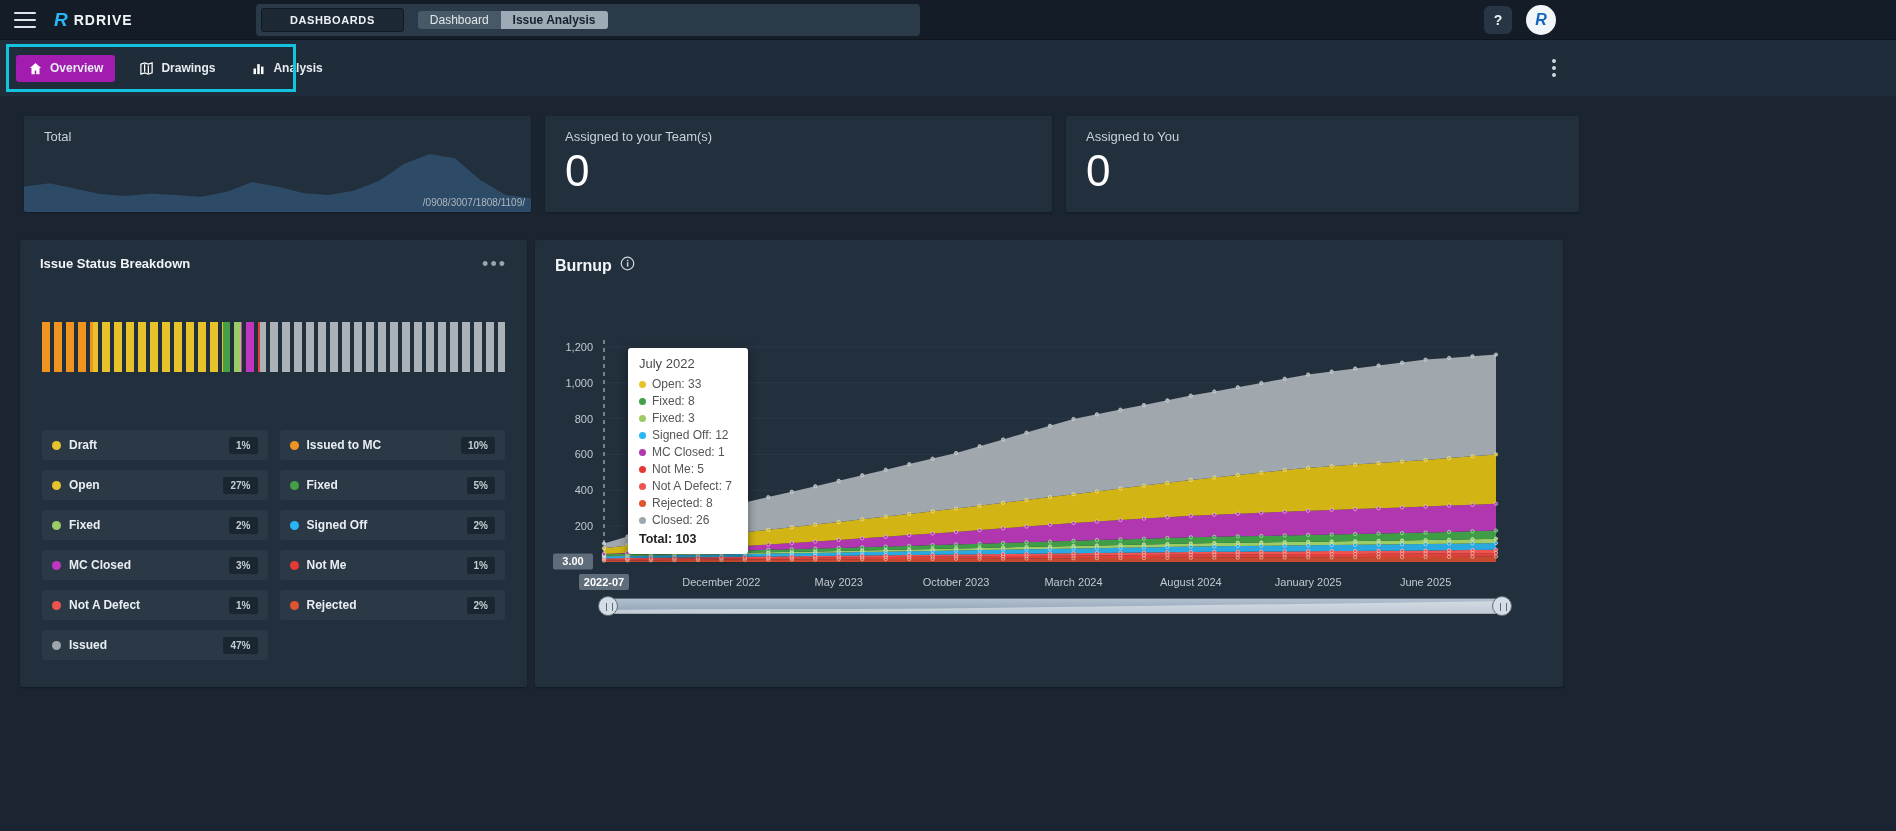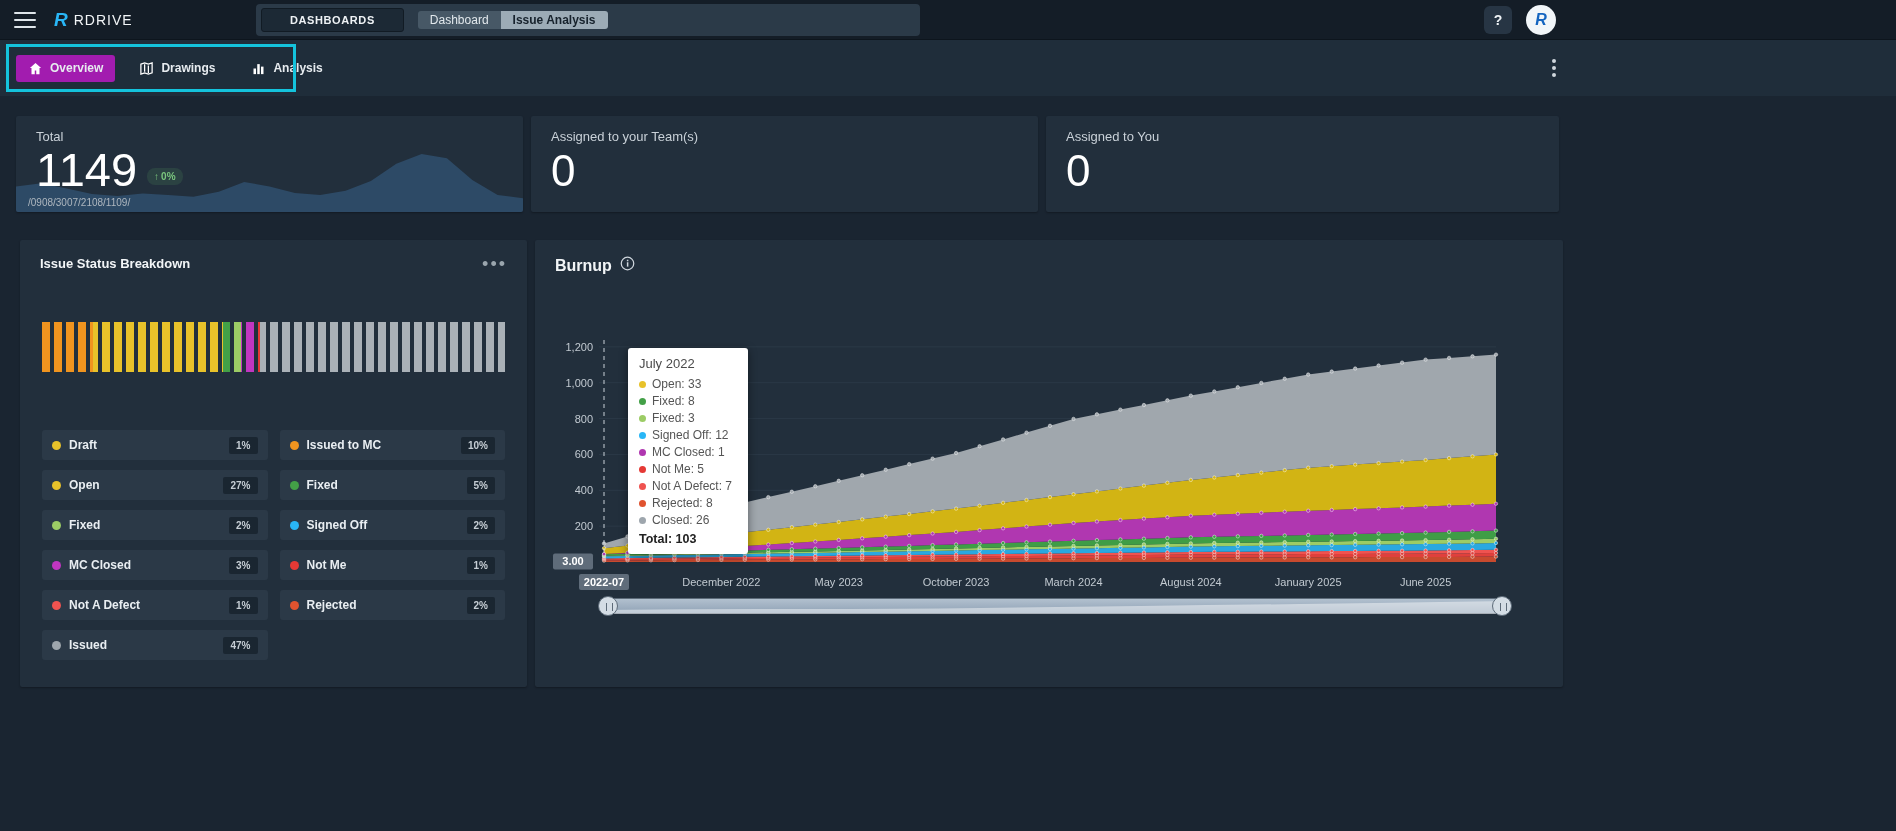--- a/index.html
+++ b/index.html
@@ -5,50 +5,50 @@
   *{margin:0;padding:0;box-sizing:border-box}
   html,body{width:1896px;height:831px;overflow:hidden}
   body{background:#1a2531;font-family:"Liberation Sans",sans-serif;position:relative;color:#e6ebef}
 
   
   .topbar{height:40px;background:#141d27;border-bottom:1px solid #0d151d;display:flex;align-items:center;padding-left:14px;position:relative}
   .hamburger{width:22px;height:16px;display:flex;flex-direction:column;justify-content:space-between;cursor:pointer;margin-right:18px}
   .hamburger span{display:block;height:2px;background:#dfe5ea;border-radius:1px}
   .brand{display:flex;align-items:center;gap:6px;cursor:pointer}
   .brand-mark{font-weight:bold;font-style:italic;font-size:19px;color:#29b6f6}
-  .brand-text{font-weight:normal;font-size:14px;letter-spacing:1px;color:#f2f5f7}
+  .brand-text{font-weight:bold;font-size:14px;letter-spacing:1px;color:#f2f5f7}
   .topbar-panel{position:absolute;left:256px;top:4px;height:32px;width:664px;background:#2b3a48;border-radius:4px;display:flex;align-items:center;padding:0 5px;gap:14px}
   .dash-label{background:#1c2935;border:1px solid #111b24;border-radius:3px;padding:5px 28px;font-size:11px;font-weight:bold;letter-spacing:.6px;color:#eef2f5}
   .top-tabs{display:flex;border-radius:3px;overflow:hidden}
   .top-tab{border:0;cursor:pointer;font-family:inherit;font-size:12px;padding:2px 12px;background:#47586657;background:#475866;color:#e2e8ec}
   .top-tab.active{background:#9cabb6;color:#17222c;font-weight:bold}
   .topbar-right{position:absolute;left:1484px;top:0;height:40px;display:flex;align-items:center;gap:14px}
   .help-btn{width:28px;height:28px;border:0;border-radius:6px;background:#273544;color:#eef2f5;font-weight:bold;font-size:14px;cursor:pointer}
   .avatar{width:30px;height:30px;border-radius:50%;background:#f2f6f9;display:flex;align-items:center;justify-content:center;cursor:pointer}
   .avatar span{color:#1565c0;font-weight:bold;font-style:italic;font-size:16px}
 
   
   .subnav{height:56px;background:#1f2d3a;position:relative;display:flex;align-items:center;gap:12px;padding-left:16px}
   .chip{display:flex;align-items:center;gap:7px;padding:6px 12px;border-radius:3px;cursor:pointer;font-size:12px;font-weight:bold;color:#e6ebef}
   .chip.active{background:#a21caf}
   .chip svg{display:block}
   .annotation-box{position:absolute;left:6px;top:4px;width:290px;height:48px;border:3px solid #14c3dc;pointer-events:none}
   .kebab{position:absolute;left:1546px;top:17px;display:flex;flex-direction:column;gap:3px;cursor:pointer;padding:2px 6px}
   .kebab i{width:4px;height:4px;border-radius:50%;background:#cfd6dc}
 
   
-  .kpi-row{display:grid;grid-template-columns:507px 507px 513px;gap:8px;margin:20px 0 0 16px}
+  .kpi-row{display:grid;grid-template-columns:507px 507px 513px;gap:14px;margin:20px 0 0 24px}
   .kpi-card{height:96px;background:#222f3c;border-radius:2px;position:relative;overflow:hidden;box-shadow:0 1px 2px rgba(0,0,0,.3)}
   .kpi-title{position:absolute;top:13px;left:20px;font-size:13px;color:#c9d1d8}
   .kpi-number{position:absolute;top:26px;left:20px;font-size:47px;font-weight:300;color:#fff;display:flex;align-items:center;gap:10px;z-index:2}
   .kpi-number.small-top{top:30px;font-size:44px}
   .delta-badge{font-size:10px;font-weight:bold;color:#7bc67e;background:rgba(102,187,106,.14);border-radius:8px;padding:3px 7px;display:flex;align-items:center;gap:2px;margin-top:14px}
   .spark{position:absolute;left:0;right:0;bottom:0;height:62px;z-index:1}
   .spark svg{width:100%;height:100%;display:block}
-  .spark-labels{position:absolute;left:0;right:0;bottom:4px;display:flex;justify-content:flex-start;padding:0 12px;font-size:10px;color:#aeb7bf;z-index:2}
+  .spark-labels{position:absolute;left:0;right:0;bottom:4px;display:flex;justify-content:flex-end;padding:0 6px;font-size:10px;color:#aeb7bf;z-index:2}
 
   
   .panels-row{display:grid;grid-template-columns:507px 1028px;gap:8px;margin:28px 0 0 20px}
   .panel{height:447px;background:#222f3c;border-radius:2px;position:relative;box-shadow:0 1px 2px rgba(0,0,0,.3)}
   .panel-head{display:flex;align-items:center;justify-content:space-between;padding:16px 20px}
   .panel-title{font-size:13px;font-weight:bold;color:#f2f5f7;display:flex;align-items:center;gap:8px}
   .dots-menu{color:#9aa5ad;font-size:18px;letter-spacing:2px;cursor:pointer;line-height:8px}
 
   
   .status-bar{position:absolute;top:82px;left:22px;right:22px;height:50px;display:flex;overflow:hidden}
@@ -154,36 +154,29 @@
         <i></i>
         <i></i>
       </div>
   </nav>
 
   <main>
 
     <section class="kpi-row">
       <div class="kpi-card">
         <div class="kpi-title">Total</div>
-        <div class="kpi-number">
-          <span>1149</span>
-          <span class="delta-badge">
-            <span>↑</span>
-            <span>0%</span>
-          </span>
-        </div>
         <div class="spark">
             <svg id="spark" viewBox="0 0 507 62" preserveAspectRatio="none">
               <path d="M0,62 L0.0,36.4 L25.4,33.2 L50.7,38.6 L76.0,44.0 L101.4,46.1 L126.8,43.4 L152.1,45.0 L177.4,46.7 L202.8,41.8 L228.2,32.1 L253.5,36.4 L278.9,42.9 L304.2,45.0 L329.6,40.7 L354.9,31.0 L380.3,13.7 L405.6,4.0 L430.9,8.3 L456.3,29.9 L481.6,45.0 L507.0,48.3 L507,62 Z" fill="#2d4a66"></path>
             </svg>
           </div>
         <div class="spark-labels">
           <span>/09</span>
           <span>08/30</span>
-          <span>07/21</span>
+          <span>07/18</span>
           <span>08/11</span>
           <span>09/</span>
         </div>
       </div>
       <div class="kpi-card">
         <div class="kpi-title">Assigned to your Team(s)</div>
         <div class="kpi-number small-top">
             <span>0</span>
           </div>
       </div>

